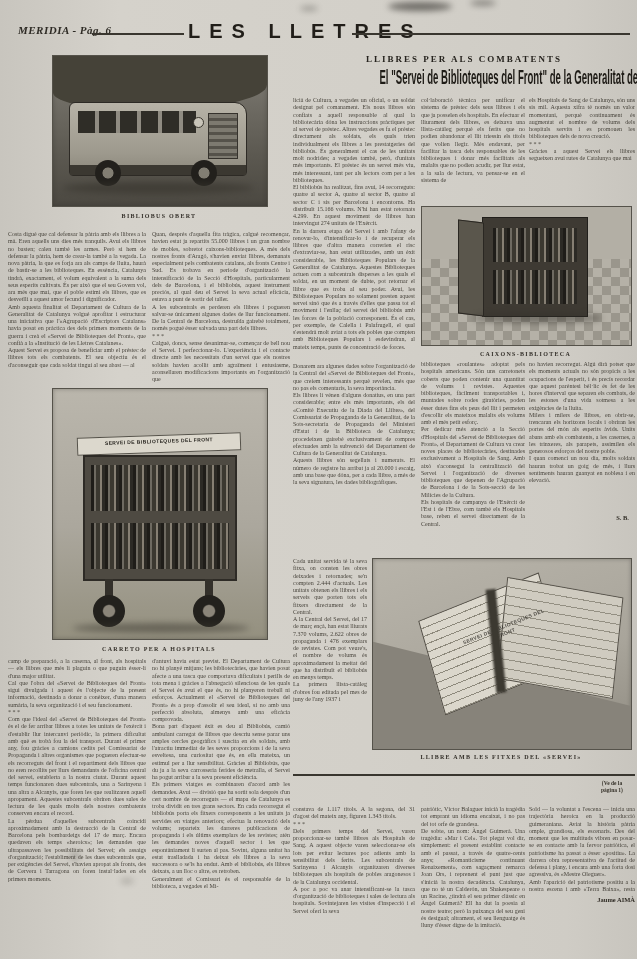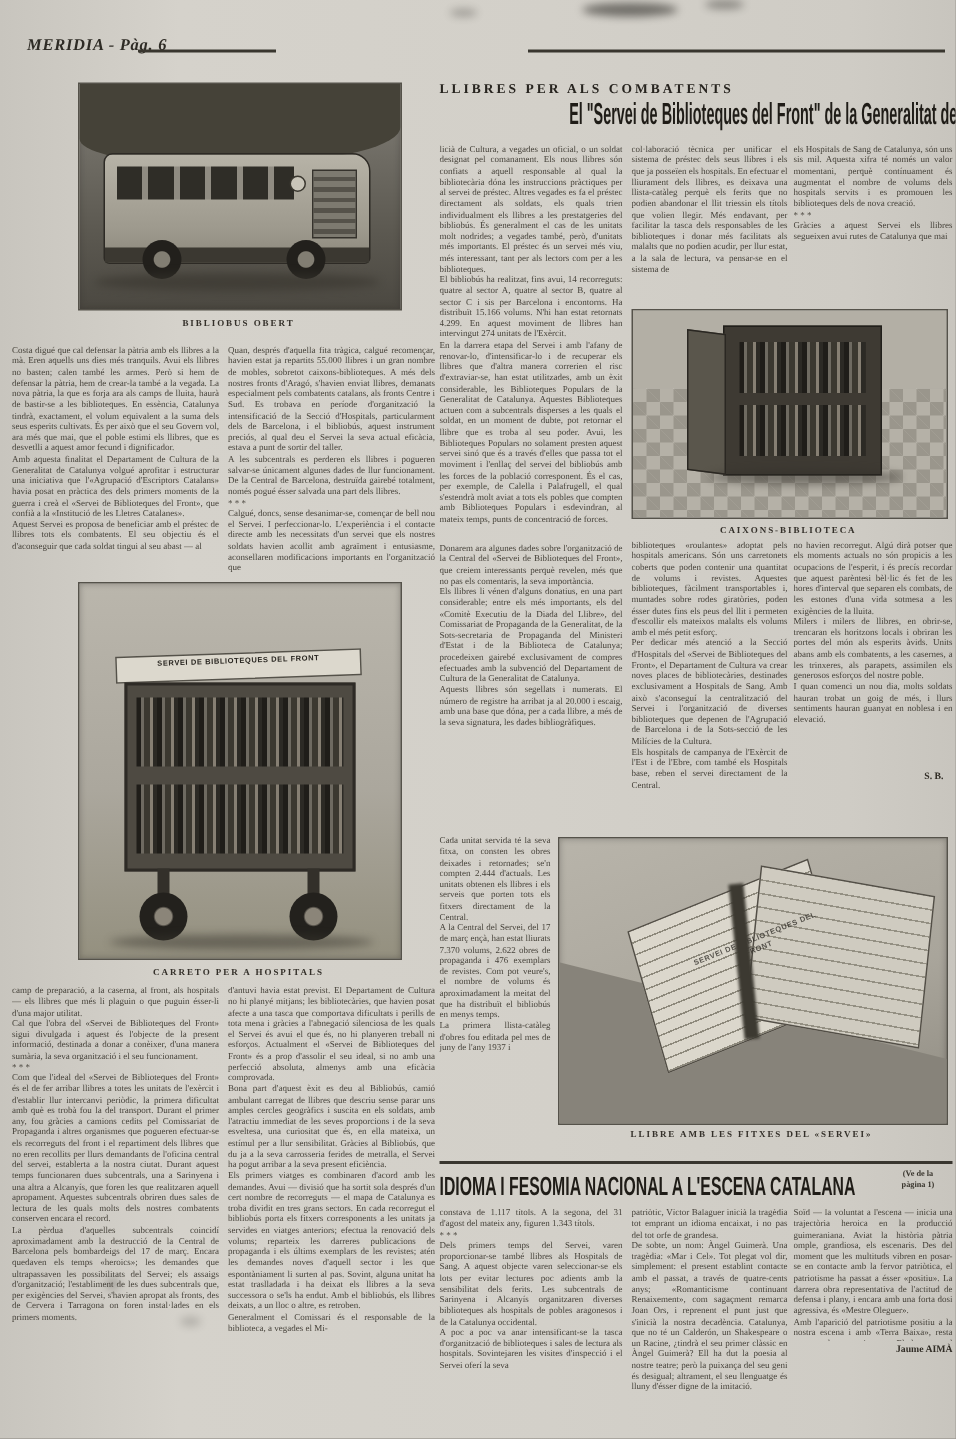--- a/index.html
+++ b/index.html
@@ -8,21 +8,21 @@
         font-family:"Liberation Serif",serif;color:#38342c;padding-left:29px;}
   .abs{position:absolute;}
   
   .paper-name{font:italic bold 11px/13px "Liberation Serif",serif;letter-spacing:.5px;color:#2e2b25;}
   .section-title{font:900 20px/22px "Liberation Sans",sans-serif;letter-spacing:9px;color:#211e19;white-space:nowrap;}
   .rule{background:#39362f;height:2px;}
   
   .col{font:6px/7.25px "Liberation Serif",serif;text-align:justify;white-space:pre-line;
        overflow:hidden;color:#3a362e;opacity:.92;}
   .cap{font:bold 6px/8px "Liberation Serif",serif;letter-spacing:1.3px;text-align:center;color:#34302a;}
-  .kicker{font:bold 9px/11px "Liberation Serif",serif;letter-spacing:2px;color:#27241f;}
+  .kicker{font:bold 9px/11px "Liberation Serif",serif;letter-spacing:2px;text-align:center;color:#27241f;}
   .h1wrap{text-align:center;overflow:visible;}
   .hcond{display:inline-block;font:900 15px/19px "Liberation Sans",sans-serif;white-space:nowrap;
          transform:scale(.64,1.35);transform-origin:center top;color:#1f1c17;}
   .h2cond{display:inline-block;font:900 13.5px/16px "Liberation Sans",sans-serif;white-space:nowrap;
           transform:scale(.78,1.3);transform-origin:left top;color:#1f1c17;}
   .contnote{font:bold 5.5px/6.5px "Liberation Serif",serif;white-space:pre-line;text-align:center;color:#38342c;}
   .sig{font:bold 6.5px/8px "Liberation Serif",serif;text-align:right;color:#312d26;}
   
   .photo{overflow:hidden;border:1px solid #55524a;box-shadow:0 0 4px rgba(40,38,33,.35) inset;}
   .ph-el{position:absolute;}
@@ -36,20 +36,21 @@
 <div class="page">
 
   <div class="smudge abs" style="left:388px;top:2px;width:64px;height:9px;opacity:.55;"></div>
   <div class="smudge abs" style="left:470px;top:0;width:26px;height:6px;opacity:.4;"></div>
   <div class="smudge abs" style="left:300px;top:6px;width:18px;height:5px;opacity:.3;"></div>
   <div class="smudge abs" style="left:70px;top:852px;width:10px;height:8px;opacity:.25;"></div>
   <div class="smudge abs" style="left:120px;top:878px;width:14px;height:6px;opacity:.2;"></div>
 
   <div class="abs paper-name" style="left:18px;top:24px;">MERIDIA - Pàg. 6</div>
   <div class="abs rule" style="left:92px;top:33px;width:92px;"></div>
+  <div class="abs section-title" style="left:188px;top:20px;">LES LLETRES</div>
   <div class="abs rule" style="left:352px;top:33px;width:278px;"></div>
 
   <div class="abs photo" style="left:52px;top:55px;width:214px;height:150px;background:linear-gradient(180deg,#84817a 0%,#6d6a62 35%,#5c5951 65%,#4b4841 100%);">
     <div class="ph-el" style="left:0;top:0;width:214px;height:52px;background:#454238;border-radius:0 0 45% 30%;"></div>
     <div class="ph-el" style="left:16px;top:46px;width:176px;height:72px;background:linear-gradient(180deg,#b7b3a7,#9d998d 70%,#8b877b);border:1px solid #2d2a25;border-radius:6px 12px 4px 4px;">
       <div class="ph-el" style="left:8px;top:8px;width:118px;height:22px;background:repeating-linear-gradient(90deg,#2f2d27 0 17px,#908c82 17px 21px);"></div>
       <div class="ph-el" style="right:8px;top:10px;width:28px;height:44px;background:repeating-linear-gradient(180deg,#7d7a70 0 4px,#55524a 4px 7px);border:1px solid #35322c;"></div>
       <div class="ph-el" style="right:42px;top:14px;width:9px;height:9px;border-radius:50%;background:#c9c5b9;border:1px solid #3a372f;"></div>
       <div class="ph-el" style="left:0;bottom:0;width:100%;height:10px;background:#3b3831;"></div>
     </div>
@@ -134,23 +135,20 @@
     <div class="ph-el banner-text" style="left:84px;top:64px;width:96px;transform:rotate(-22deg);opacity:.75;">SERVEI DE BIBLIOTEQUES DEL FRONT</div>
     <div class="ph-el" style="left:118px;top:30px;width:10px;height:104px;background:#3c3931;transform:rotate(-6deg);filter:blur(1px);"></div>
   </div>
   <div class="abs cap" style="left:372px;top:753px;width:258px;">LLIBRE AMB LES FITXES DEL «SERVEI»</div>
 
   <div class="abs col" style="left:293px;top:558px;width:74px;height:212px;">Cada unitat servida té la seva fitxa, on consten les obres deixades i retornades; se'n compten 2.444 d'actuals. Les unitats obtenen els llibres i els serveis que porten tots els fitxers directament de la Central.
 A la Central del Servei, del 17 de març ençà, han estat lliurats 7.370 volums, 2.622 obres de propaganda i 476 exemplars de revistes. Com pot veure's, el nombre de volums és aproximadament la meitat del que ha distribuït el bibliobús en menys temps.
 La primera llista-catàleg d'obres fou editada pel mes de juny de l'any 1937 i</div>
 
   <div class="abs rule" style="left:293px;top:774px;width:342px;"></div>
-  <div class="abs" style="left:293px;top:780px;width:290px;overflow:visible;">
-    <span class="h2cond">IDIOMA I FESOMIA NACIONAL A L'ESCENA CATALANA</span>
-  </div>
   <div class="abs contnote" style="left:588px;top:780px;width:48px;">(Ve de la
 pàgina 1)</div>
 
   <div class="abs col" style="left:293px;top:806px;width:122px;height:136px;">constava de 1.117 títols. A la segona, del 31 d'agost del mateix any, figuren 1.343 títols.
 * * *
 Dels primers temps del Servei, varen proporcionar-se també llibres als Hospitals de Sang. A aquest objecte varen seleccionar-se els lots per evitar lectures poc adients amb la sensibilitat dels ferits. Les subcentrals de Sarinyena i Alcanyís organitzaren diverses biblioteques als hospitals de pobles aragonesos i de la Catalunya occidental.
 A poc a poc va anar intensificant-se la tasca d'organització de biblioteques i sales de lectura als hospitals. Sovintejaren les visites d'inspecció i el Servei oferí la seva</div>
   <div class="abs col" style="left:421px;top:806px;width:104px;height:136px;">patriòtic, Víctor Balaguer inicià la tragèdia tot emprant un idioma encaixat, i no pas del tot orfe de grandesa.
 De sobte, un nom: Àngel Guimerà. Una tragèdia: «Mar i Cel». Tot plegat vol dir, simplement: el present establint contacte amb el passat, a través de quatre-cents anys; «Romanticisme continuant Renaixement», com sagaçment remarca Joan Ors, i reprenent el punt just que s'inicià la nostra decadència. Catalunya, que no té un Calderón, un Shakespeare o un Racine, ¿tindrà el seu primer clàssic en Àngel Guimerà? Ell ha dut la poesia al nostre teatre; però la puixança del seu geni és desigual; altrament, el seu llenguatge és lluny d'ésser digne de la imitació.</div>
   <div class="abs col" style="left:529px;top:806px;width:106px;height:88px;">Soïd — la voluntat a l'escena — inicia una trajectòria heroica en la producció guimeraniana. Aviat la història pàtria omple, grandiosa, els escenaris. Des del moment que les multituds vibren en posar-se en contacte amb la fervor patriòtica, el patriotisme ha passat a ésser «positiu». La darrera obra representativa de l'actitud de defensa i plany, i encara amb una forta dosi agressiva, és «Mestre Oleguer».

